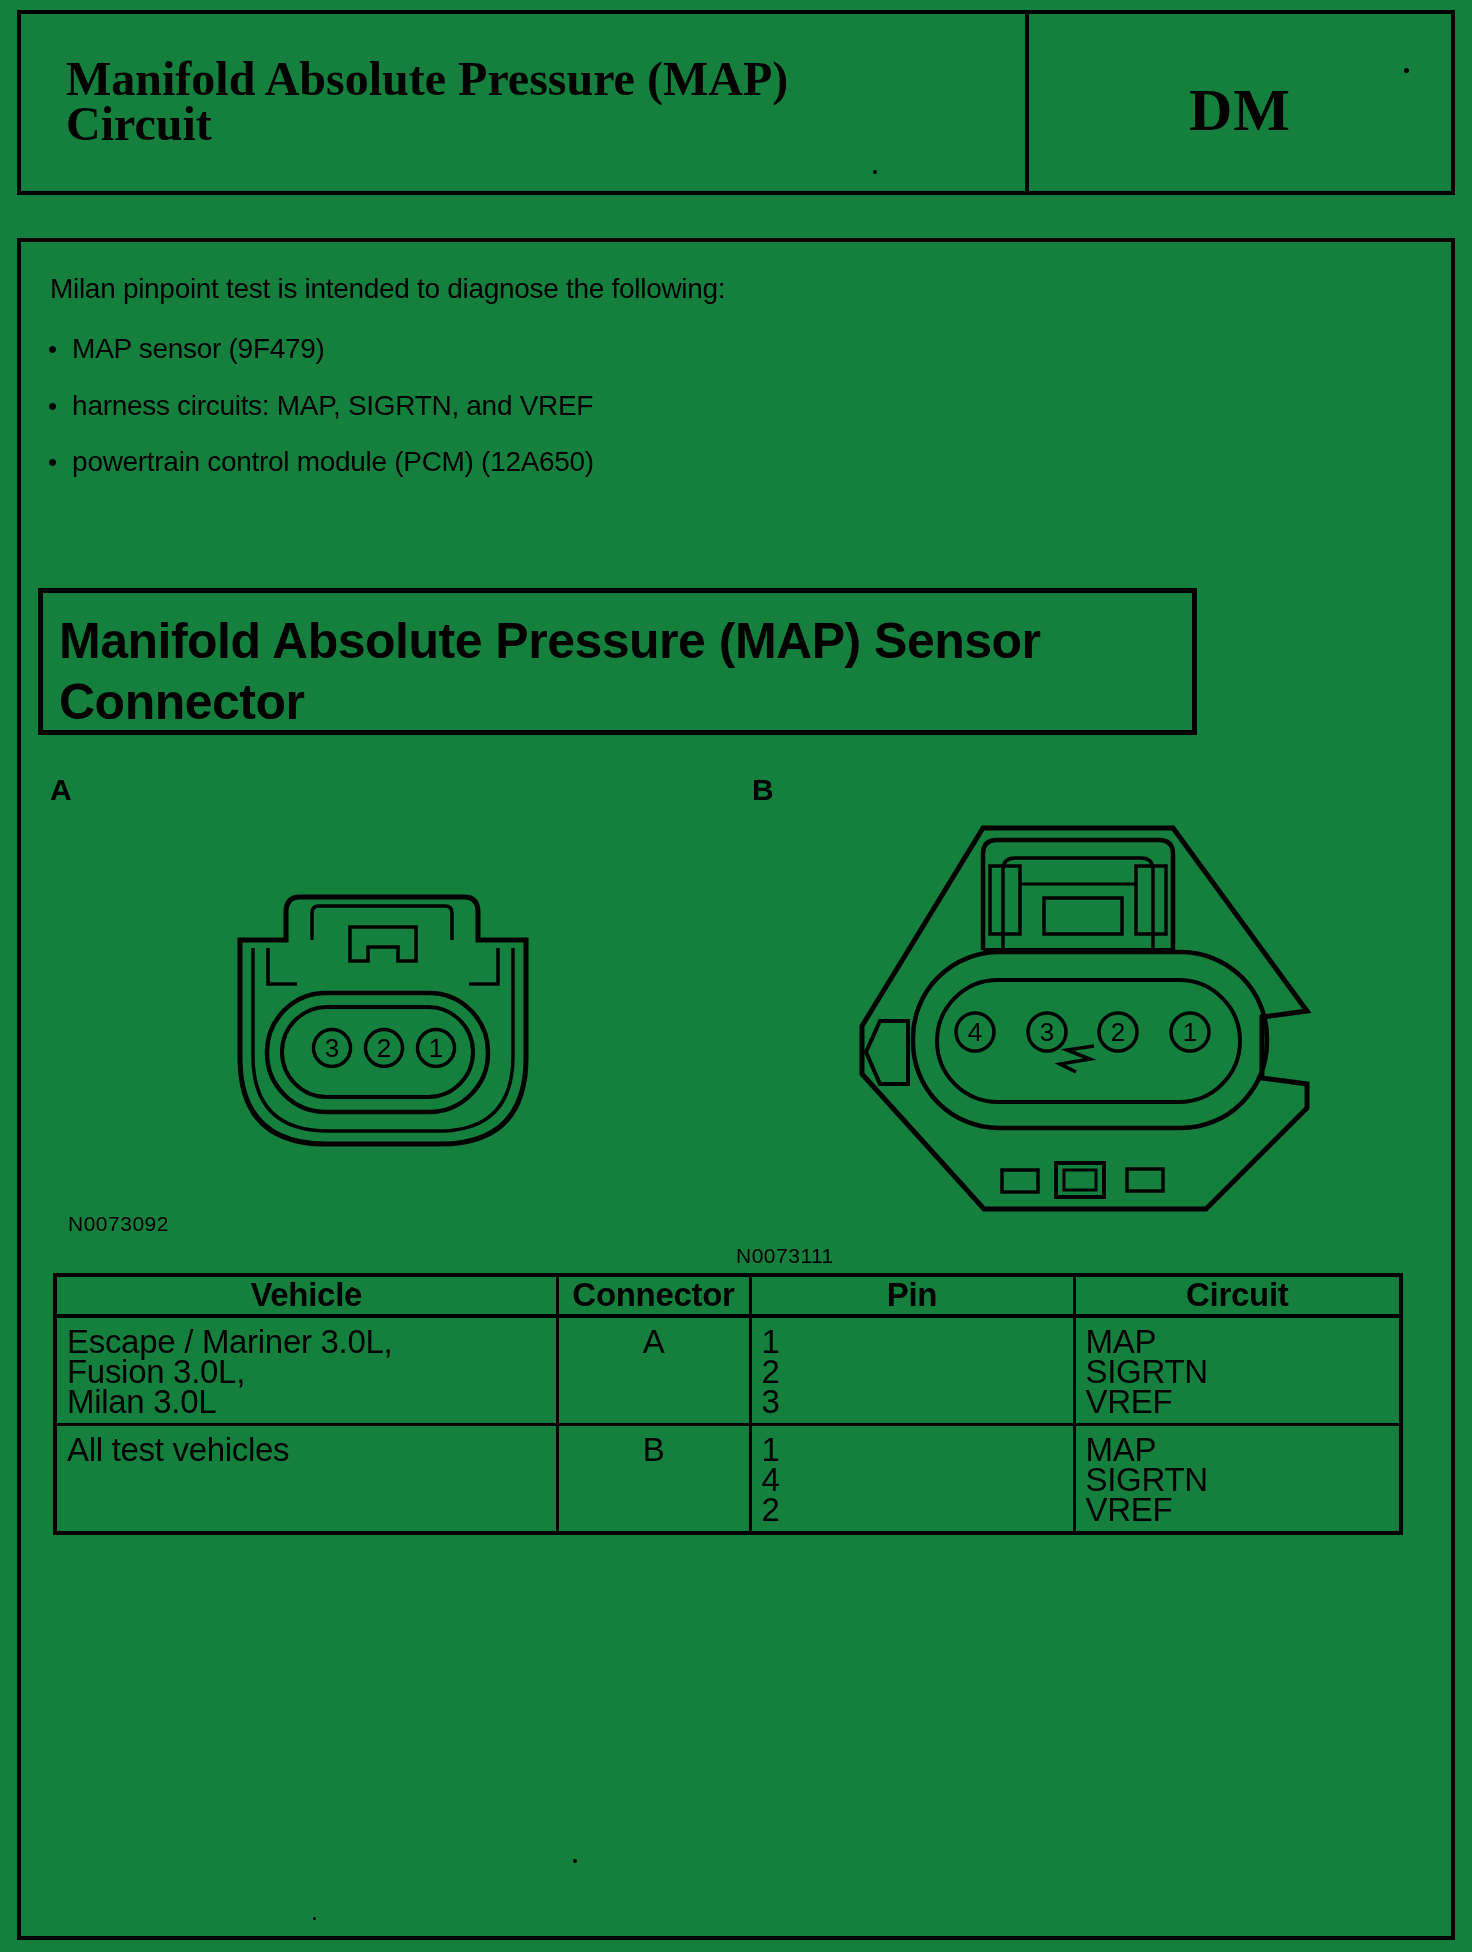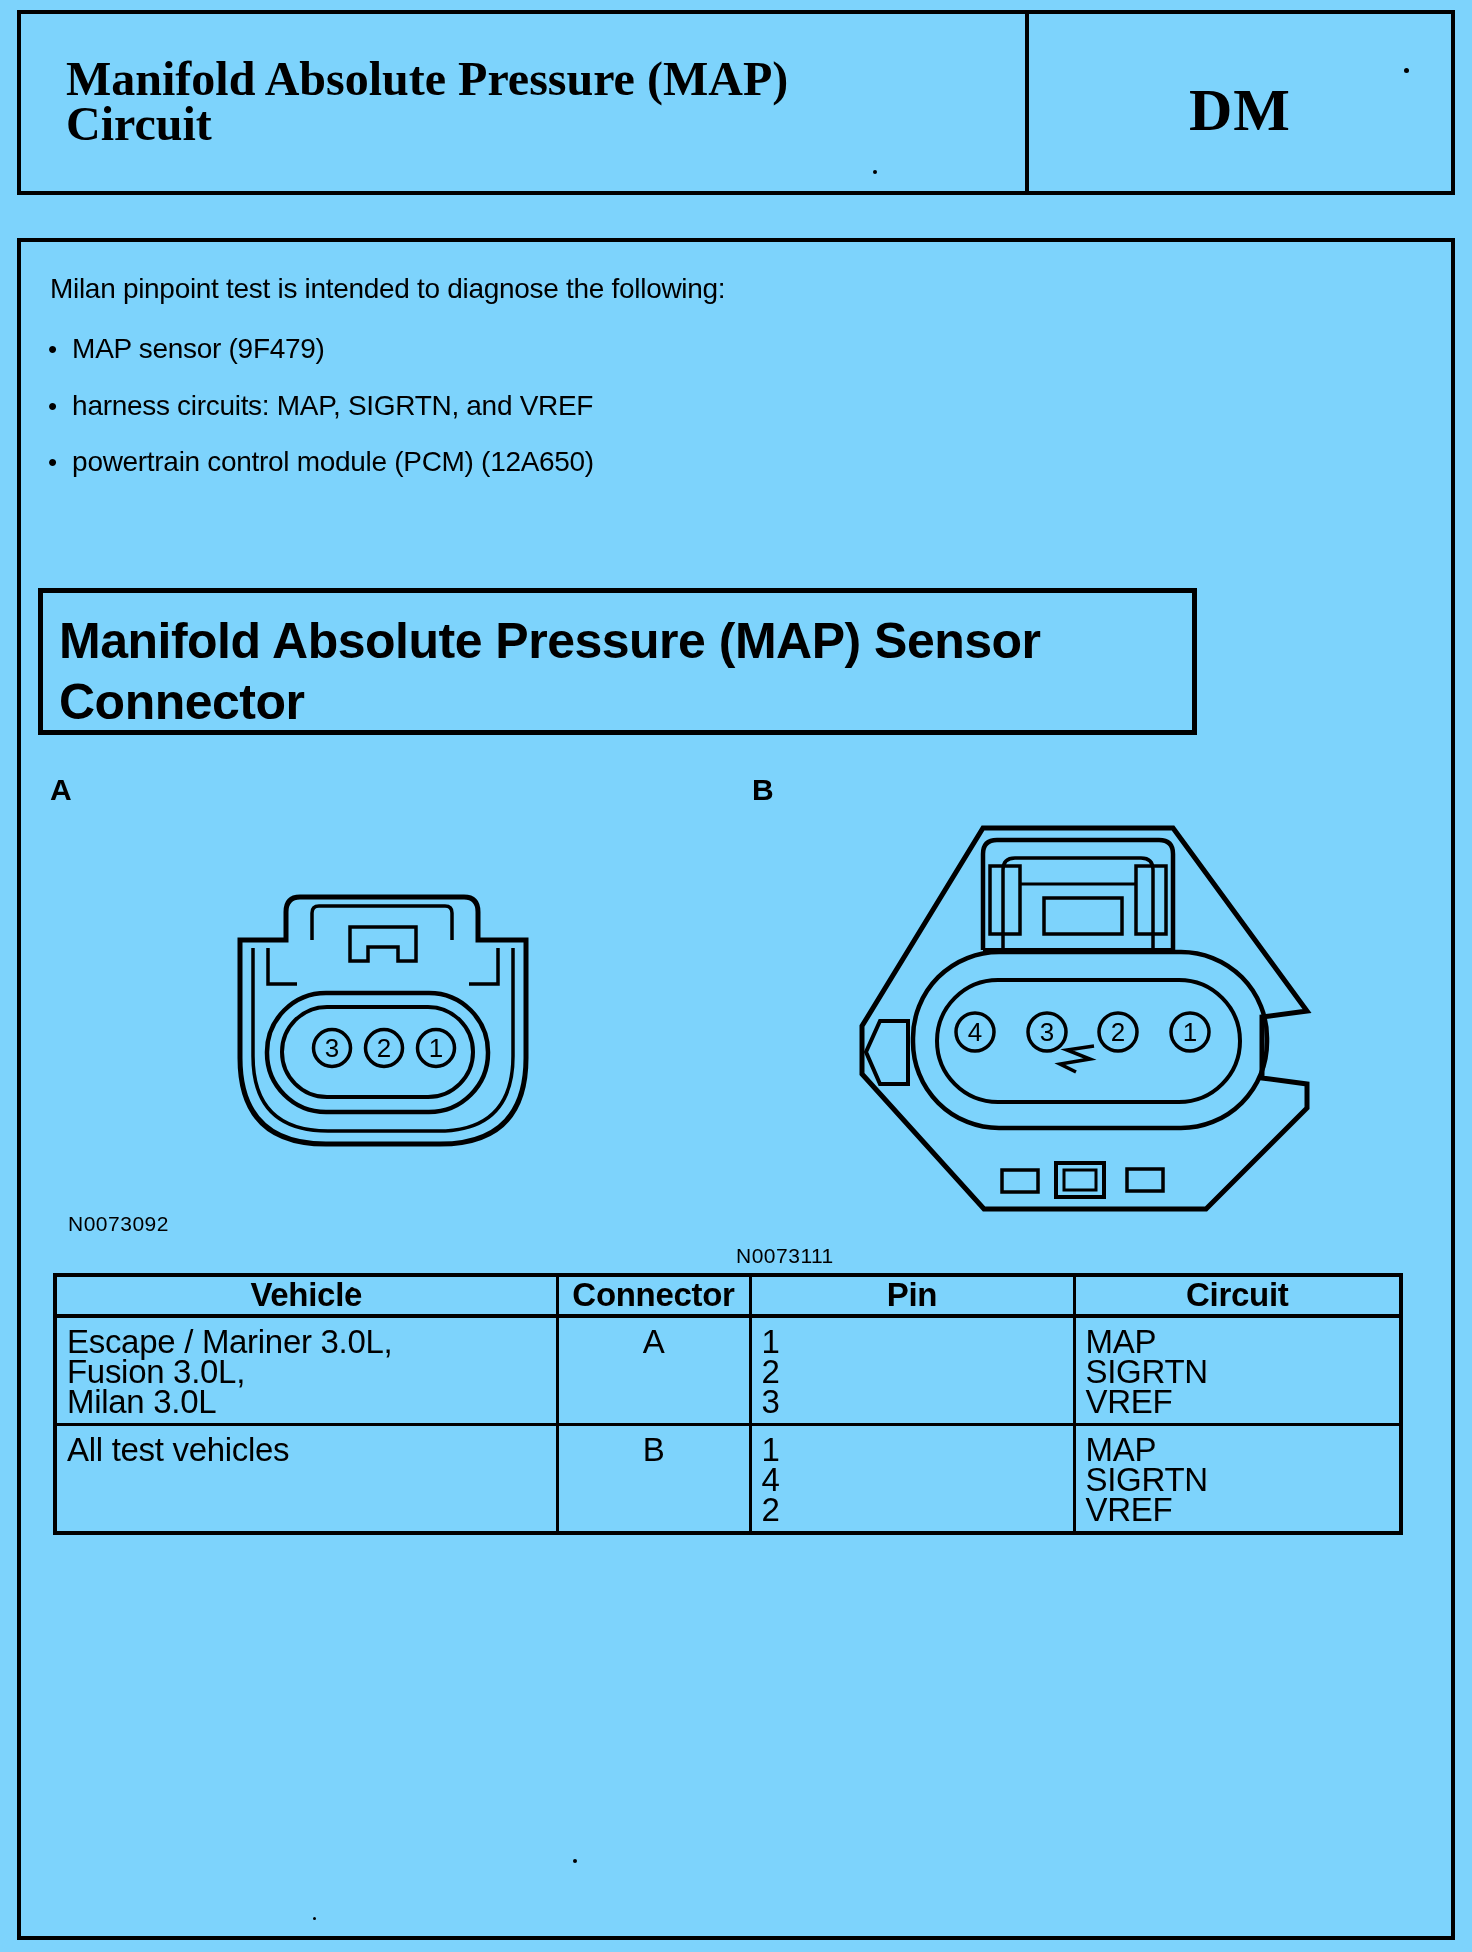--- a/index.html
+++ b/index.html
@@ -1,19 +1,19 @@
 <!DOCTYPE html>
 <html><head>
 <meta charset="utf-8">
 <style>
   html,body{margin:0;padding:0;background:#e8e8e8;}
   .page{
     position:relative;
     width:1472px;height:1952px;
-    background:#7dd3fc;
+    background:#15803d;
     color:#000;
     font-family:"Liberation Sans", sans-serif;
     overflow:hidden;
   }
   .rule-box{position:absolute;box-sizing:border-box;border:4px solid #000;background:transparent;}
 
   
   .hdr-title{
     position:absolute;left:66px;top:56px;width:940px;
     font-family:"Liberation Serif", serif;font-weight:bold;

